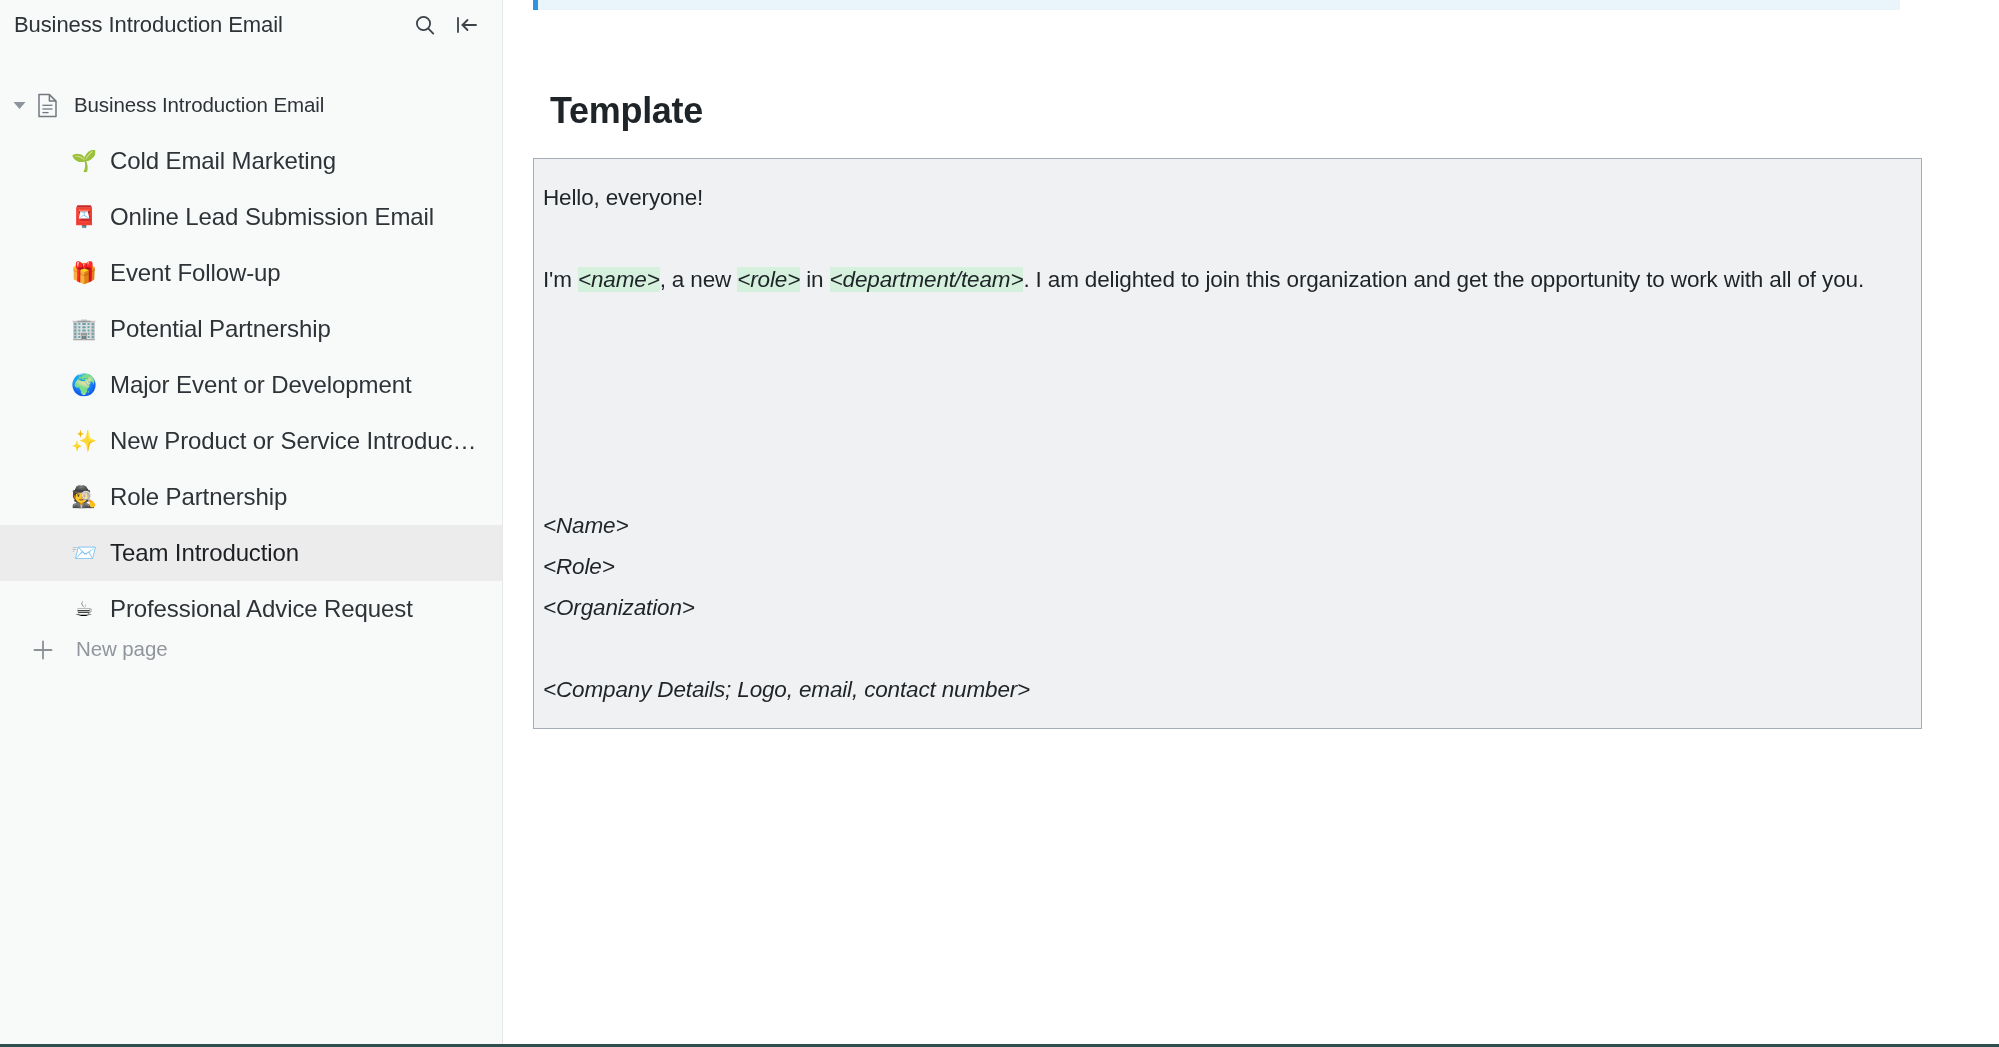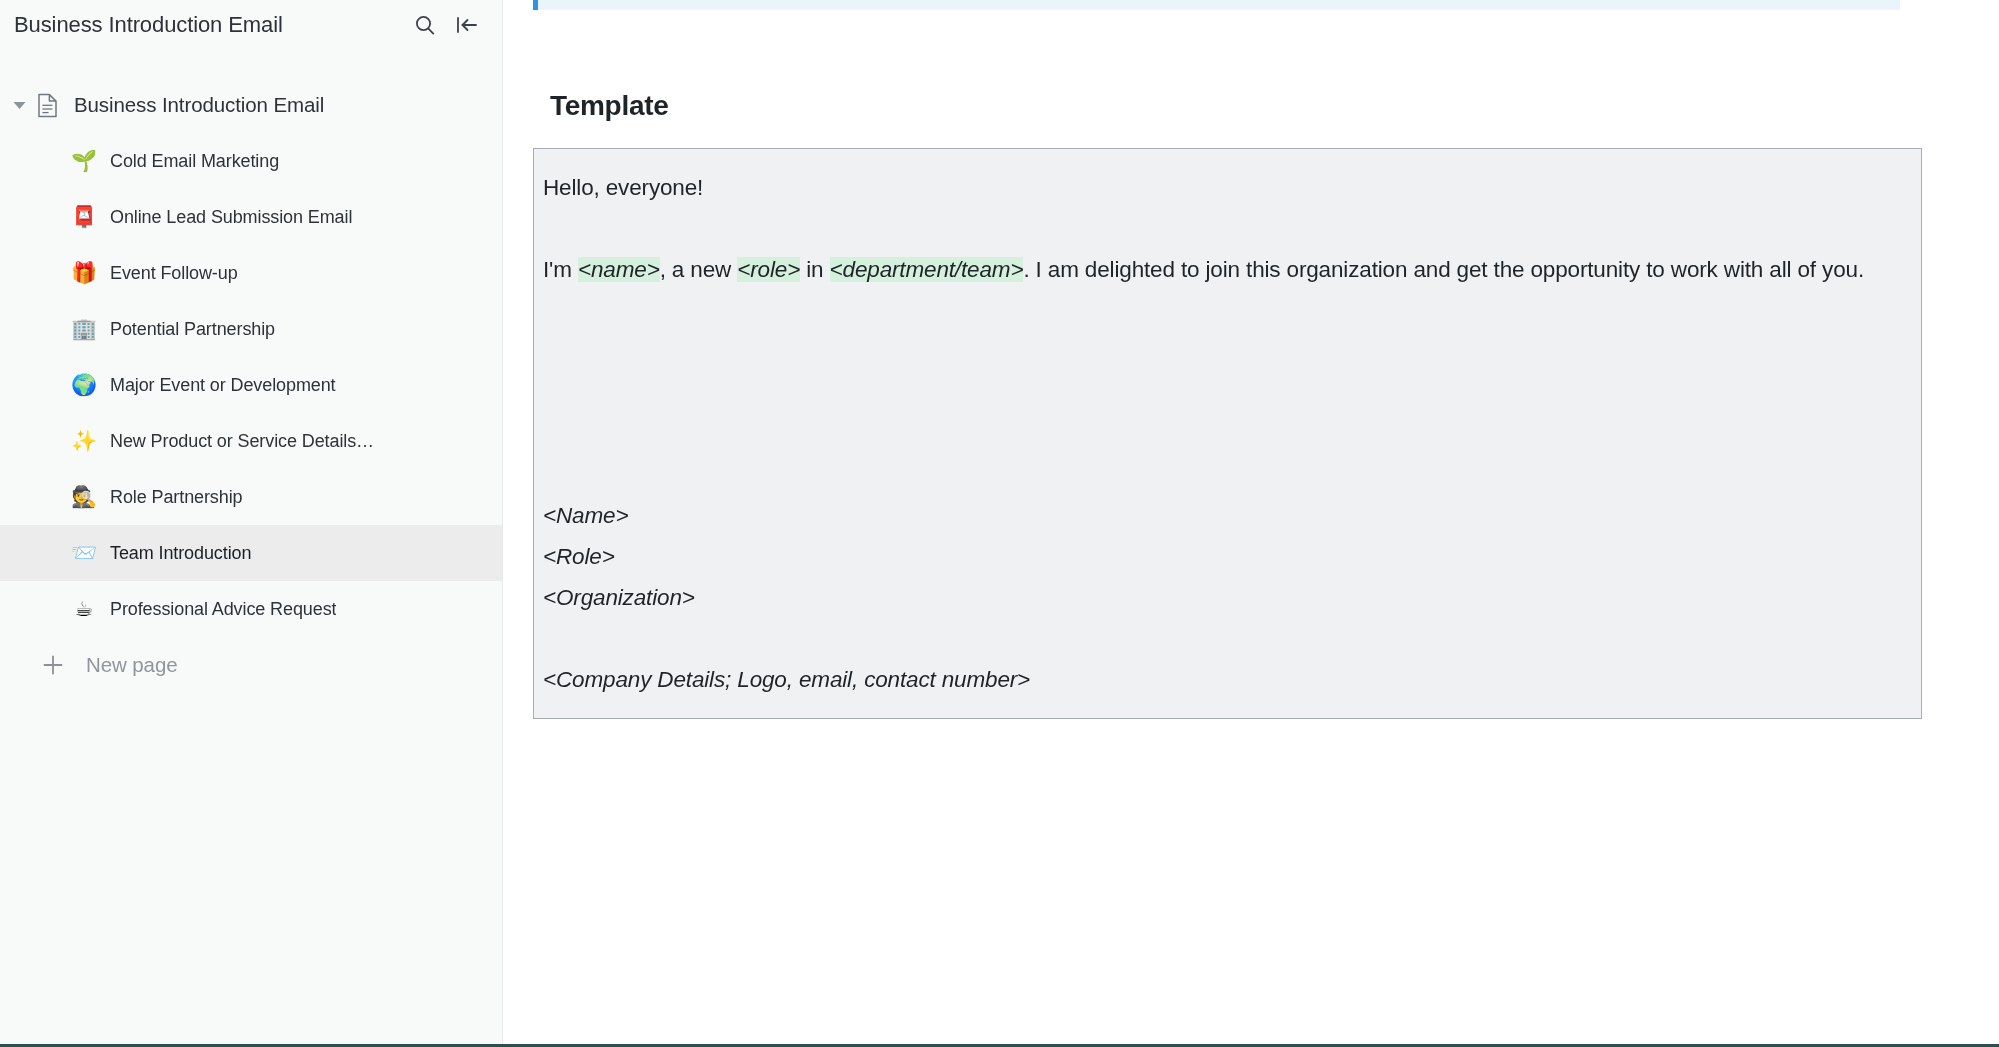--- a/index.html
+++ b/index.html
@@ -96,34 +96,33 @@
     width: 28px;
     flex: 0 0 28px;
     font-size: 21px;
     line-height: 1;
     text-align: center;
     margin-right: 12px;
     font-family: "DejaVu Sans", sans-serif;
   }
 
   .tree-label {
-    font-size: 18px;
+    font-size: 24px;
     color: #2e3338;
     white-space: nowrap;
     overflow: hidden;
     text-overflow: ellipsis;
     letter-spacing: -0.1px;
   }
   .tree-row.root .tree-label { font-size: 20.5px; }
 
   .new-page-row {
     display: flex;
-    align-items: center;
     height: 56px;
-    padding-left: 40px;
+    padding-left: 30px;
     cursor: pointer;
   }
   .plus-icon {
     width: 26px; height: 26px;
     flex: 0 0 26px;
     margin-right: 20px;
     display: flex; align-items: center; justify-content: center;
     color: #8a9096;
   }
   .plus-icon svg { display: block; }
@@ -150,21 +149,21 @@
 
   .callout {
     background: #eaf4fb;
     border-left: 5px solid #2e93e0;
     height: 10px;
     margin-left: 0px;
     margin-right: 22px;
   }
 
   .section-heading {
-    font-size: 28px;
+    font-size: 36px;
     font-weight: 700;
     color: #1f2428;
     letter-spacing: -0.3px;
     margin-top: 80px;
     margin-left: 17px;
     margin-bottom: 26px;
   }
 
   .template-box {
     border: 1px solid #a7adb8;
@@ -262,21 +261,21 @@
         <span class="tree-label">Potential Partnership</span>
       </div>
 
       <div class="tree-row child">
         <span class="emoji">🌍</span>
         <span class="tree-label">Major Event or Development</span>
       </div>
 
       <div class="tree-row child">
         <span class="emoji">✨</span>
-        <span class="tree-label">New Product or Service Details…</span>
+        <span class="tree-label">New Product or Service Introduc…</span>
       </div>
 
       <div class="tree-row child">
         <span class="emoji">🕵️</span>
         <span class="tree-label">Role Partnership</span>
       </div>
 
       <div class="tree-row child selected">
         <span class="emoji">📨</span>
         <span class="tree-label">Team Introduction</span>

